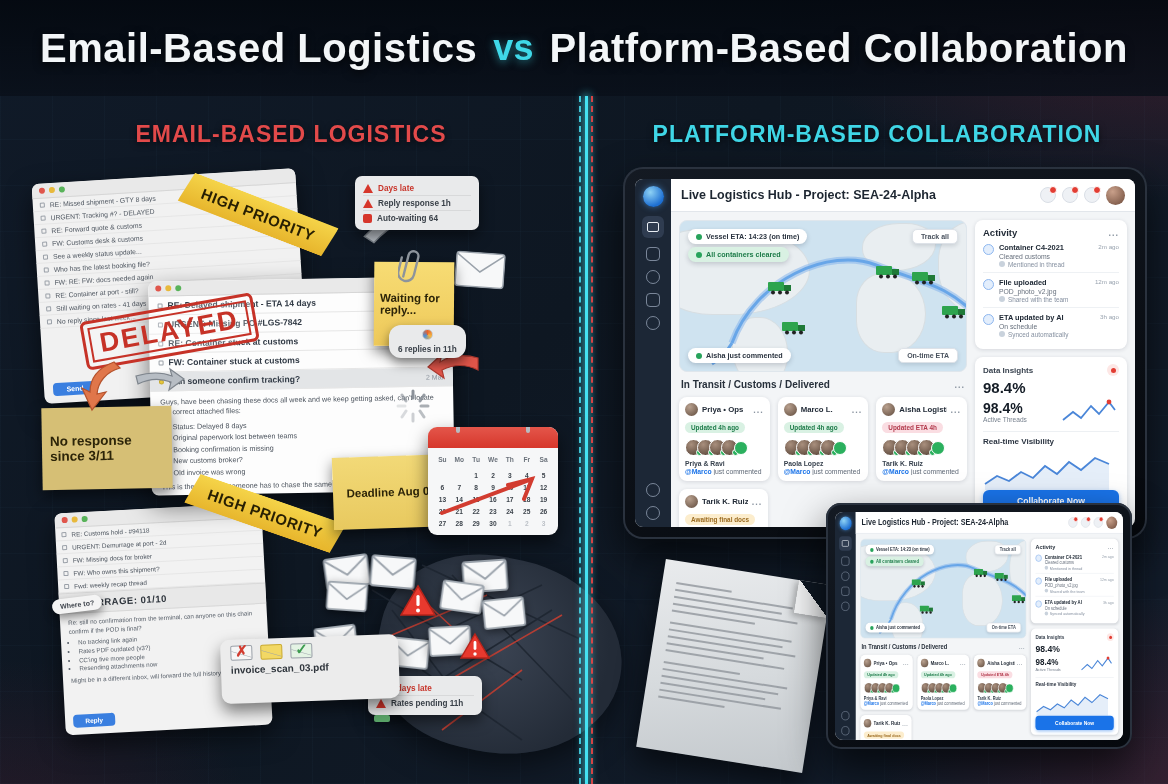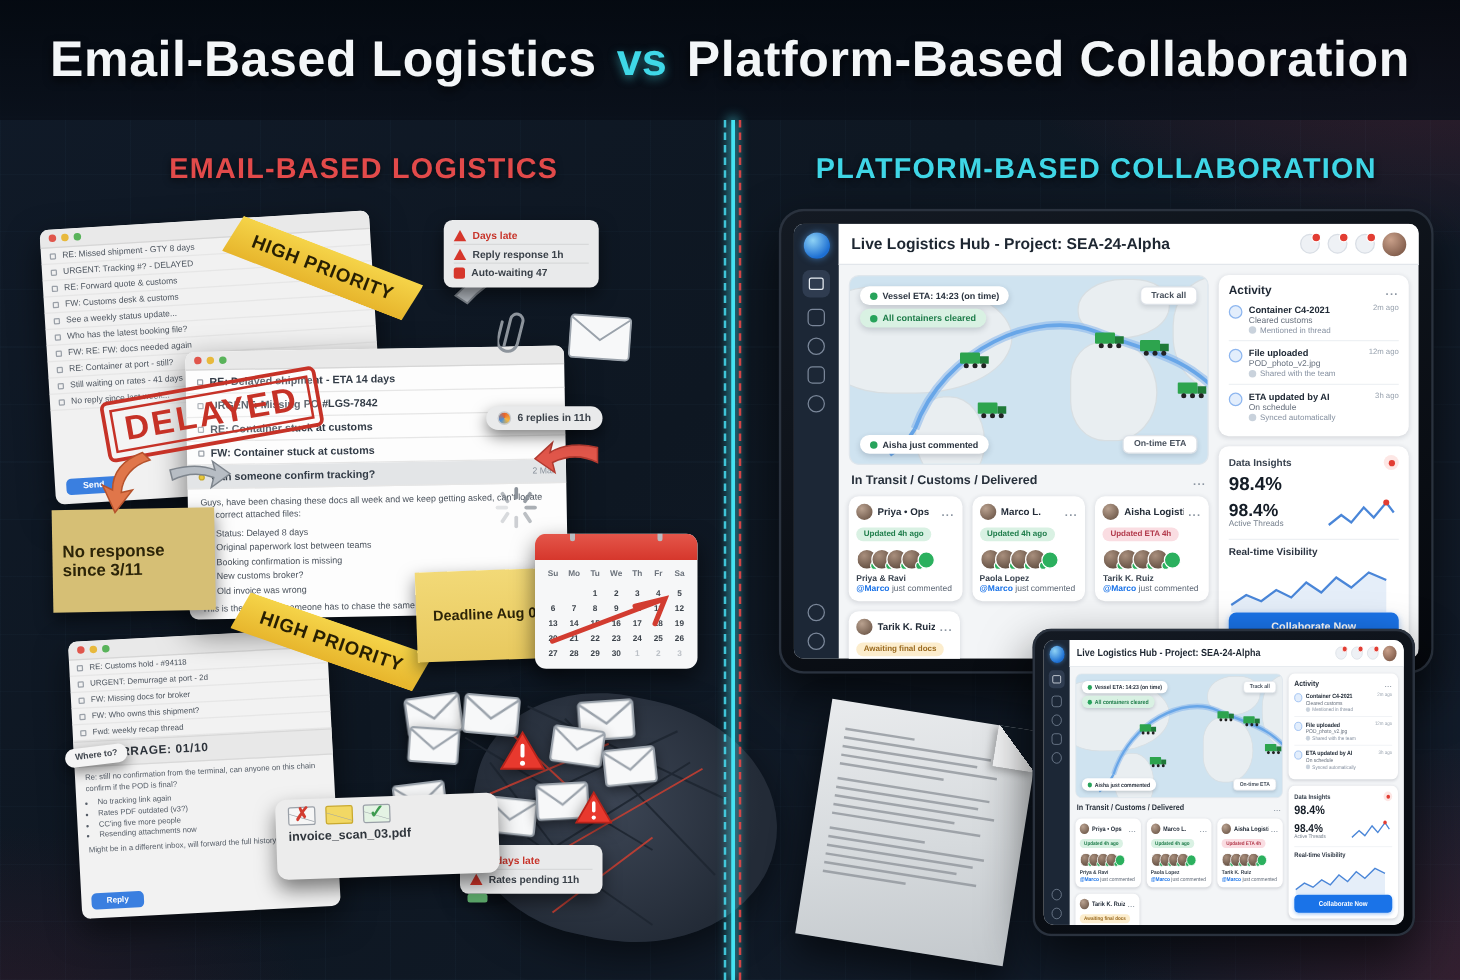--- a/index.html
+++ b/index.html
@@ -74,21 +74,21 @@
   .n-tx.red{color:#c8352b;}
   .n-ic{flex:none;width:9px;height:9px;}
   .n-ic.triangle{width:0;height:0;border-left:5px solid transparent;border-right:5px solid transparent;border-bottom:9px solid #d6362b;}
   .n-ic.square{background:#d6362b;border-radius:2px;}
   .nc-top{left:355px;top:176px;width:124px;}
   .nc-bot{left:368px;top:676px;width:114px;}
   .nc-bot::after{content:"";position:absolute;left:6px;bottom:-7px;width:16px;height:7px;background:#5aa468;border-radius:2px;}
   .npill{position:absolute;background:#e9eaeb;border-radius:12px;box-shadow:0 5px 12px rgba(0,0,0,.5);
     display:flex;align-items:center;gap:5px;padding:4px 9px;font-size:8.2px;font-weight:bold;color:#3a4149;z-index:12;}
   .npill .orb{width:11px;height:11px;border-radius:50%;background:conic-gradient(#e8632c,#f4b63f,#4a90d9,#e8632c);border:1px solid #c6c9cc;}
-  .np-mid{left:389px;top:325px;}
+  .np-mid{left:389px;top:325px;flex-direction:column;}
   
   .invoice{position:absolute;left:221px;top:637px;width:178px;height:64px;background:#ececec;border-radius:9px;
     box-shadow:0 8px 16px rgba(0,0,0,.5);transform:rotate(-2deg);padding:6px 10px;z-index:13;}
   .inv-icons{display:flex;gap:8px;margin-bottom:4px;}
   .mini-env{position:relative;width:22px;height:15px;background:#f6f6f6;border:1px solid #9aa0a8;border-radius:2px;}
   .mini-env::before{content:"";position:absolute;left:0;top:0;width:20px;height:10px;border-bottom:1px solid #9aa0a8;transform:skewY(18deg) scaleY(.5);}
   .mini-env.yel{background:#f2d864;border-color:#c9a92e;}
   .mini-env.grn{background:#e4f3e4;}
   .ov{position:absolute;left:4px;top:-4px;font-size:15px;font-weight:bold;}
   .ov.x{color:#d23c30;}.ov.ok{color:#3d9b4f;}
@@ -281,21 +281,21 @@
     <div class="n-row">
           <span class="n-ic triangle"></span>
           <span class="n-tx red">Days late</span>
         </div>
         <div class="n-row">
           <span class="n-ic triangle"></span>
           <span class="n-tx">Reply response 1h</span>
         </div>
         <div class="n-row">
           <span class="n-ic square"></span>
-          <span class="n-tx">Auto-waiting 47</span>
+          <span class="n-tx">Auto-waiting 64</span>
         </div>
       </div>
   </div>
 
   <div class="ribbon rb1">HIGH PRIORITY</div>
 
   <div class="win winB">
     <div class="tbar">
         <span class="dot r"></span>
         <span class="dot y"></span>
@@ -339,20 +339,21 @@
       <div style="margin-top:3px;">Any update on this?</div>
 
     </div>
   </div>
 
   <div class="stamp">DELAYED</div>
 
   <svg class="clip" style="left:398px;top:248px;" width="26" height="36">
     <path d="M8,30 L8,8 A5,5 0 0 1 18,8 L18,26 A8,8 0 0 1 2,26 L2,12" fill="none" stroke="#8d949c" stroke-width="2.4" stroke-linecap="round" transform="rotate(14 13 18)"></path>
   </svg>
+  <div class="sticky st1">Waiting for reply...</div>
   <svg class="deco" style="left:455px;top:252px;transform:rotate(4deg);" width="50" height="36">
     <rect x="1" y="1" width="48" height="34" rx="3" fill="#f7f8f9" stroke="#9aa2ab" stroke-width="1.5"></rect>
     <path d="M2,3 L25,20 L48,3" fill="none" stroke="#9aa2ab" stroke-width="1.5"></path>
   </svg>
 
   <div class="npill np-mid">
     <span class="orb"></span>
     <span>6 replies in 11h</span>
   </div>
 

